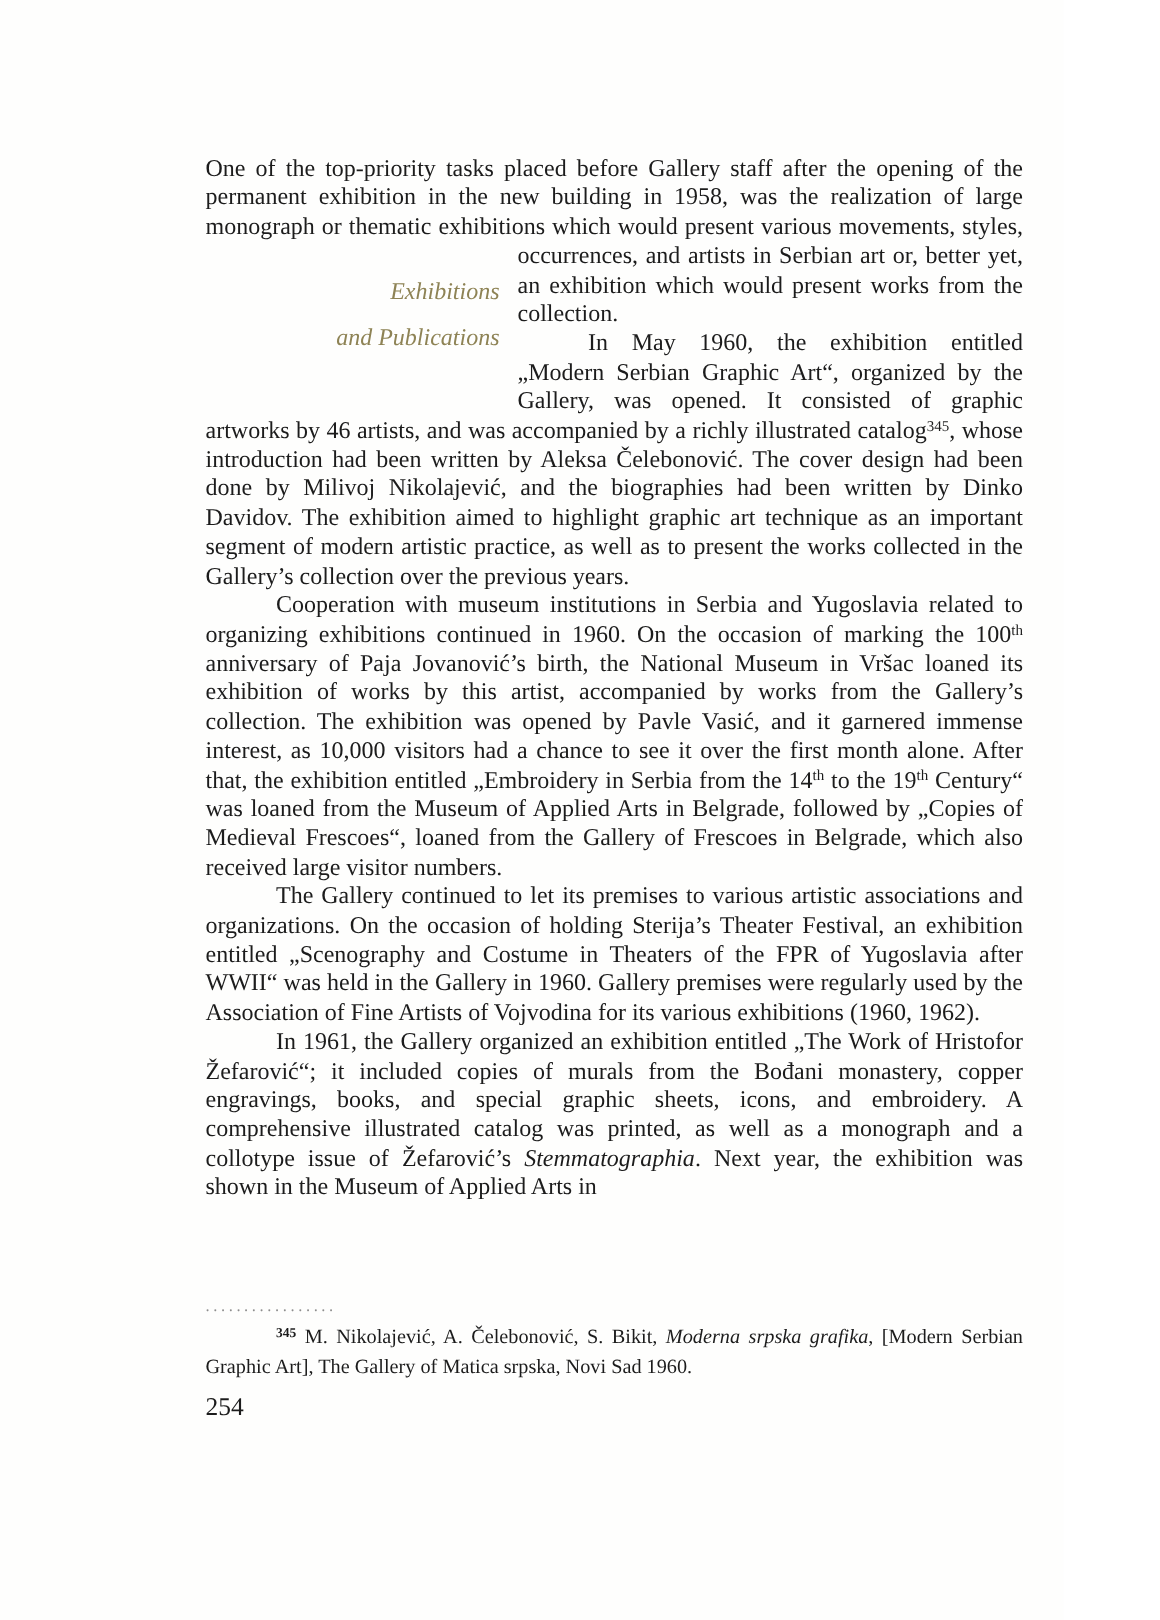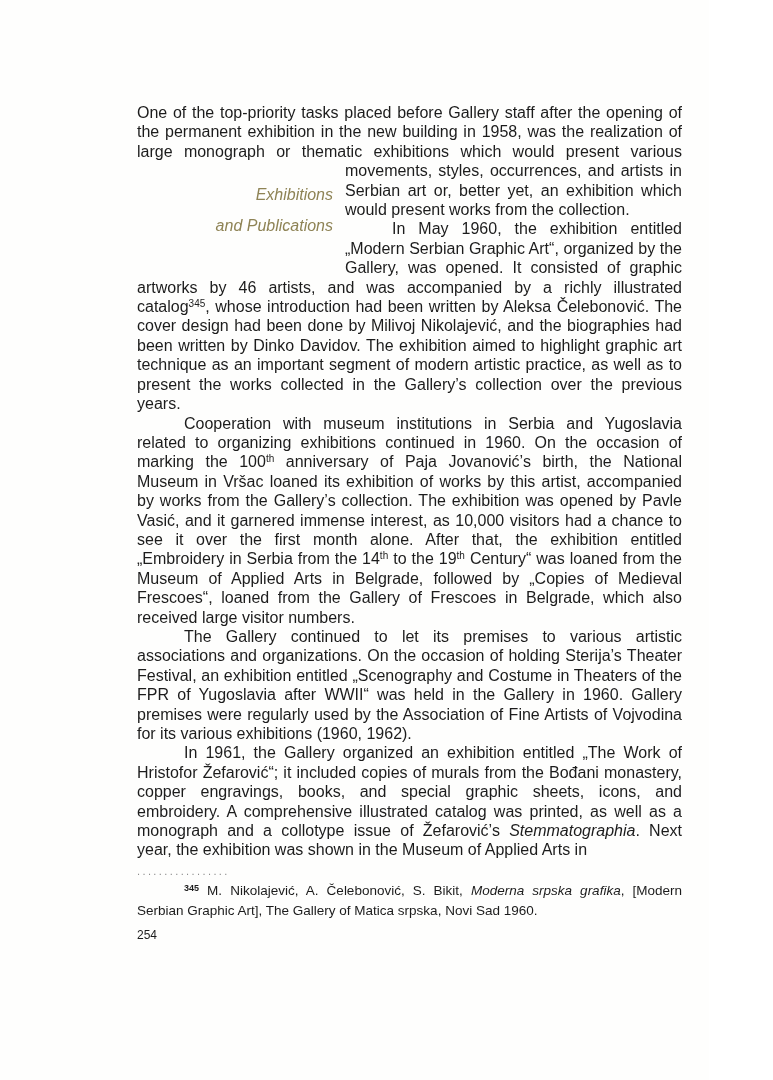--- a/index.html
+++ b/index.html
@@ -4,21 +4,21 @@
 <style>
   * { margin: 0; padding: 0; box-sizing: border-box; }
   html, body { width: 773px; }
   body { background: #ffffff; }
 
   .page {
     position: relative;
     width: 709px;
     height: 1080px;
     background: #fefefd;
-    font-family: Liberation Sans, sans-serif;
+    font-family: Liberation Serif, serif;
     color: #1c1c1c;
     overflow: hidden;
   }
 
   .content {
     position: absolute;
     left: 137px;
     top: 103px;
     width: 545px;
     font-size: 16px;
@@ -78,21 +78,21 @@
     text-indent: 47px;
     hyphens: auto;
     -webkit-hyphens: auto;
   }
   .fn-text sup { font-size: 9px; top: -4px; }
 
   .page-number {
     position: absolute;
     left: 137px;
     top: 928px;
-    font-size: 12px;
+    font-size: 17px;
   }
 </style>
 </head>
 <body>
 
 <div class="page">
 
   <div class="content">
 
     <p class="para first"><span>One of the top-priority tasks placed before Gallery staff after the opening of the permanent exhibition in the new building in 1958, was the realization of large monograph or thematic exhibitions which would present various </span><span class="heading-float"><span>Exhibitions</span><br><span>and Publications</span></span><span>movements, styles, occurrences, and artists in Serbian art or, better yet, an exhibition which would present works from the collection.</span></p>

